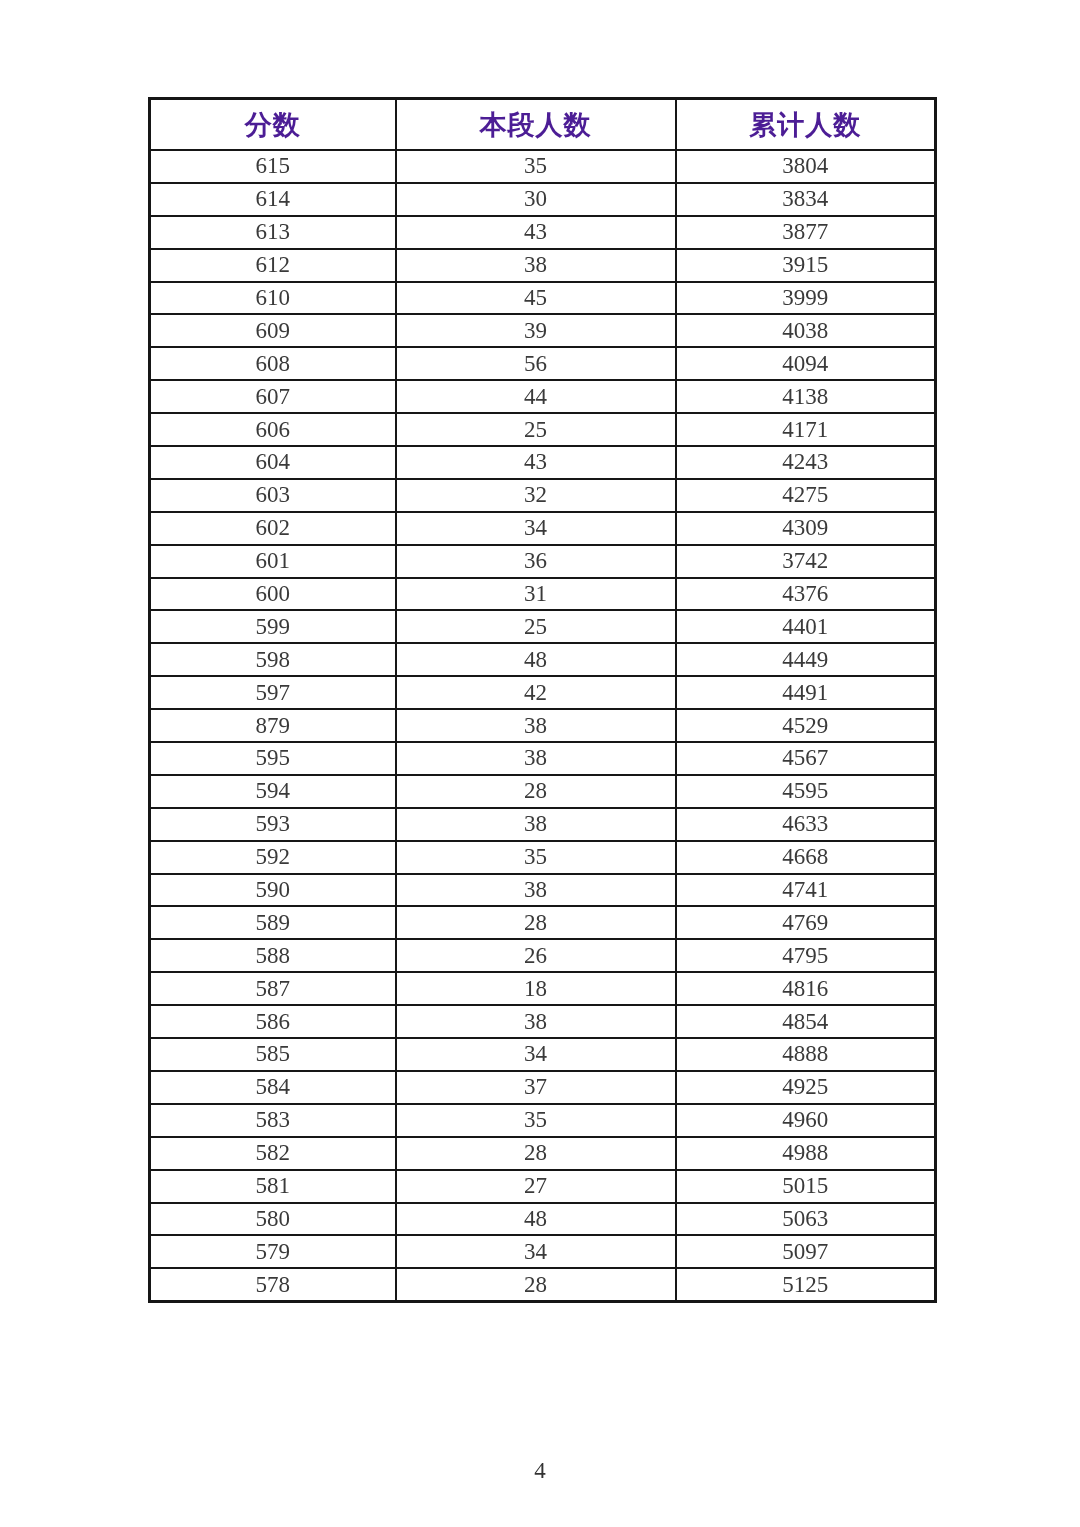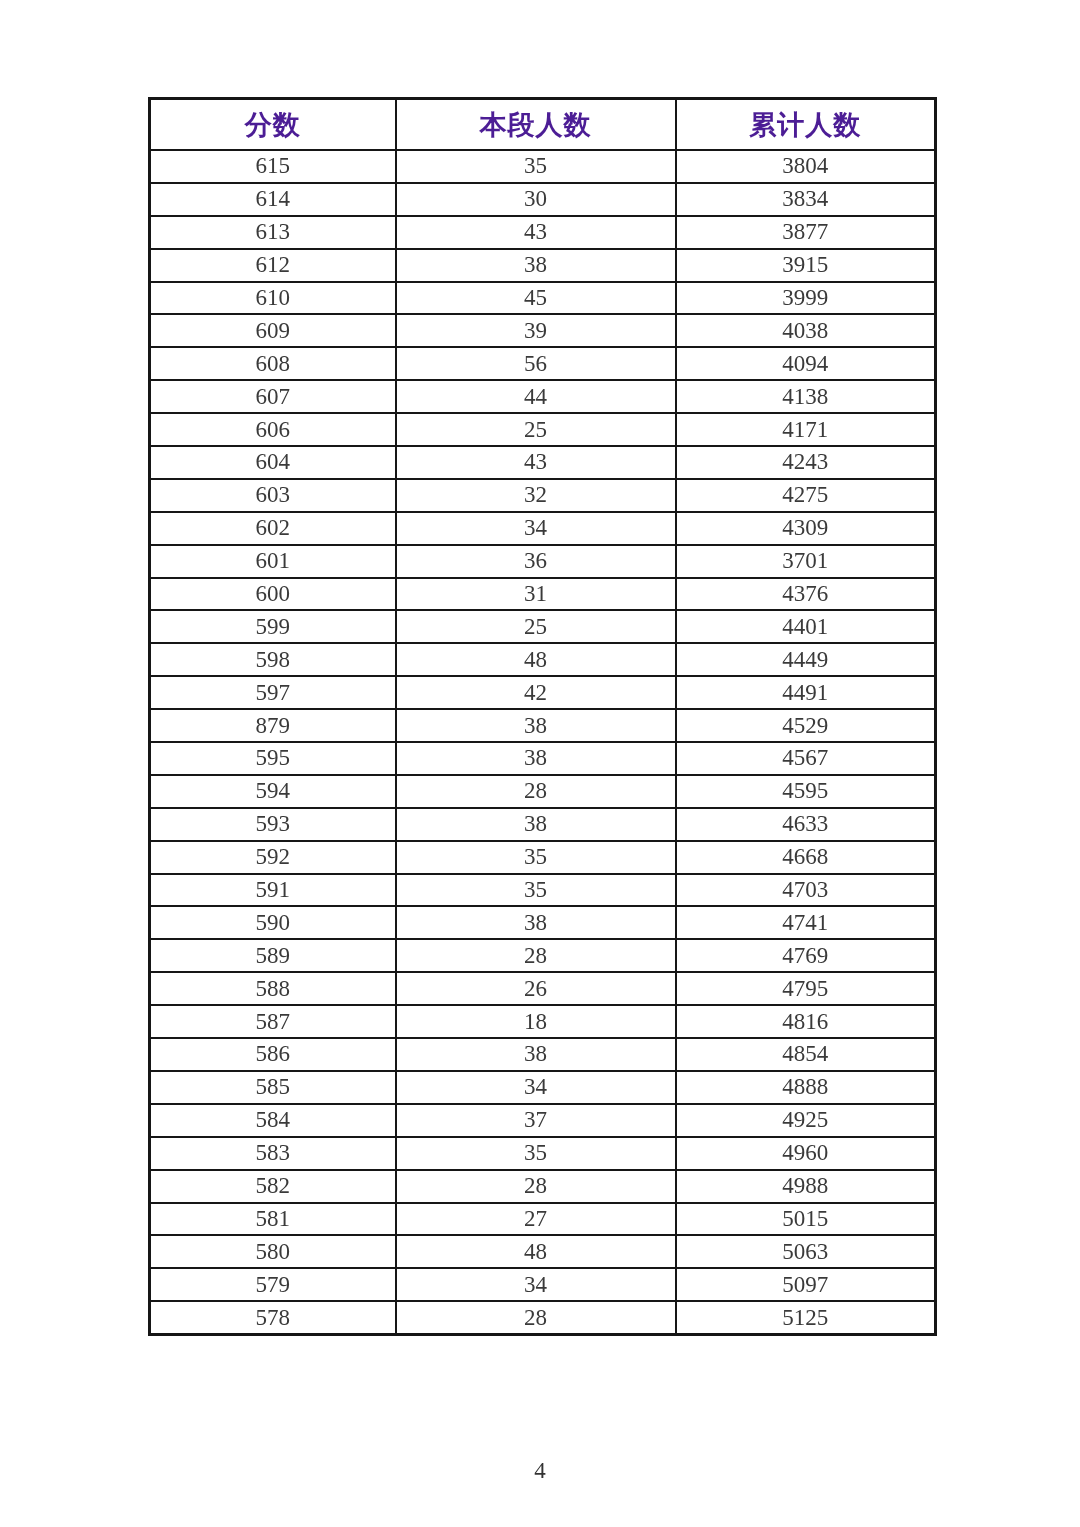--- a/index.html
+++ b/index.html
@@ -132,21 +132,21 @@
           <td>4275</td>
         </tr>
         <tr>
           <td>602</td>
           <td>34</td>
           <td>4309</td>
         </tr>
         <tr>
           <td>601</td>
           <td>36</td>
-          <td>3701</td>
+          <td>3742</td>
         </tr>
         <tr>
           <td>600</td>
           <td>31</td>
           <td>4376</td>
         </tr>
         <tr>
           <td>599</td>
           <td>25</td>
           <td>4401</td>
@@ -180,25 +180,20 @@
           <td>593</td>
           <td>38</td>
           <td>4633</td>
         </tr>
         <tr>
           <td>592</td>
           <td>35</td>
           <td>4668</td>
         </tr>
         <tr>
-          <td>591</td>
-          <td>35</td>
-          <td>4703</td>
-        </tr>
-        <tr>
           <td>590</td>
           <td>38</td>
           <td>4741</td>
         </tr>
         <tr>
           <td>589</td>
           <td>28</td>
           <td>4769</td>
         </tr>
         <tr>

